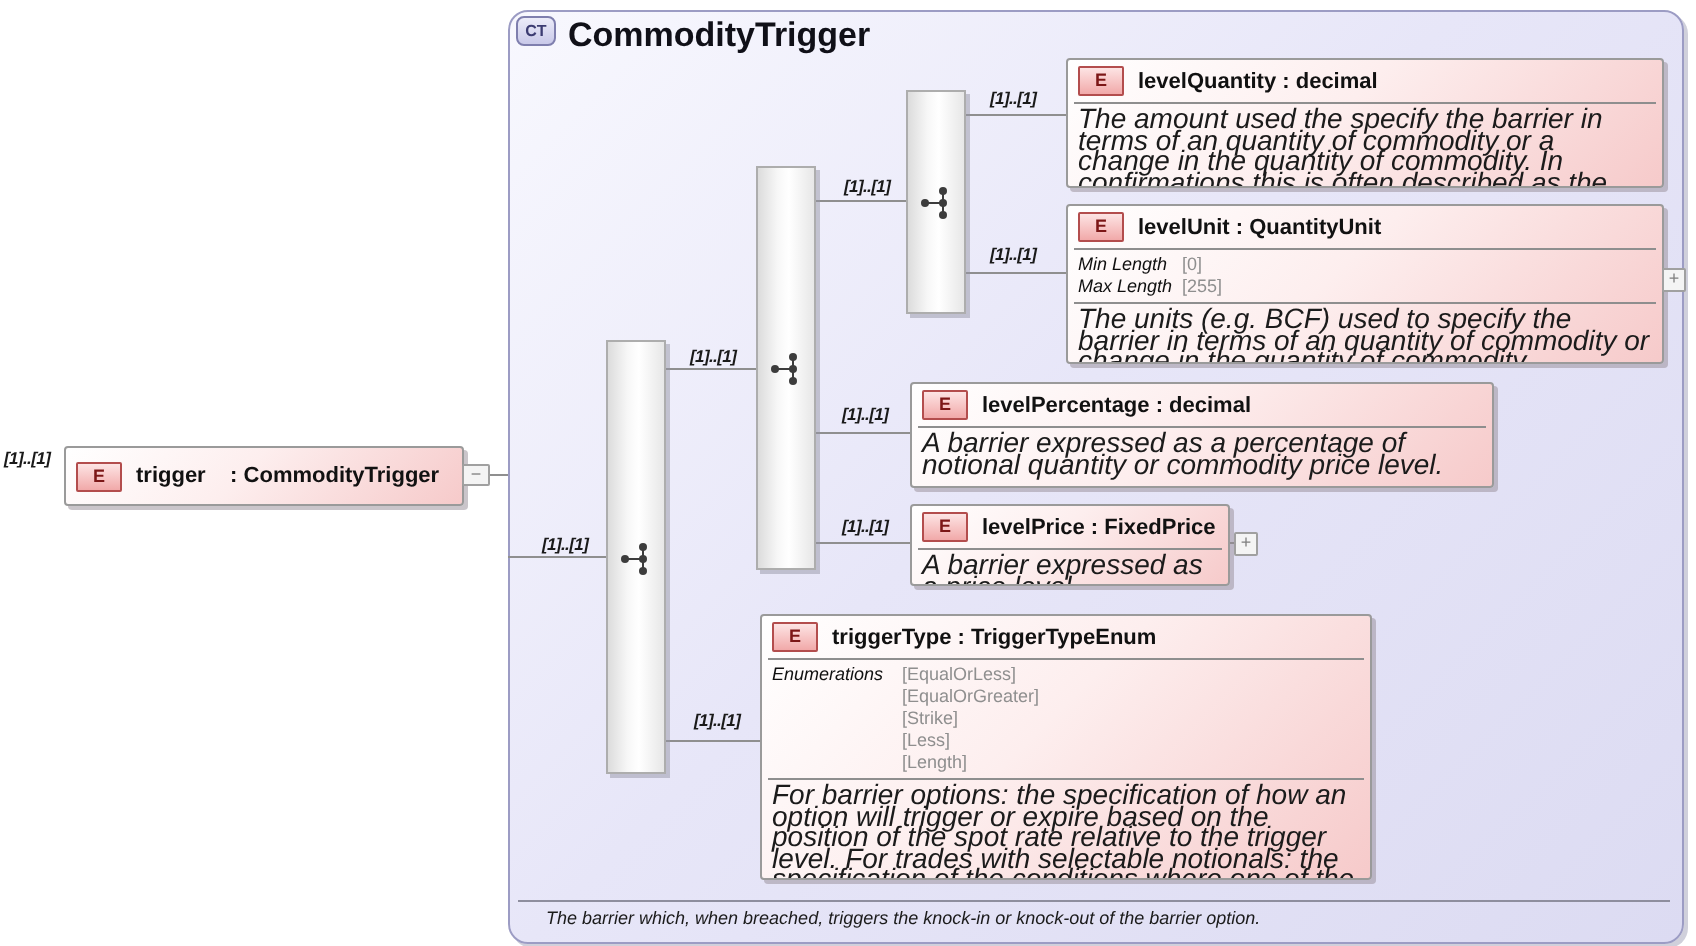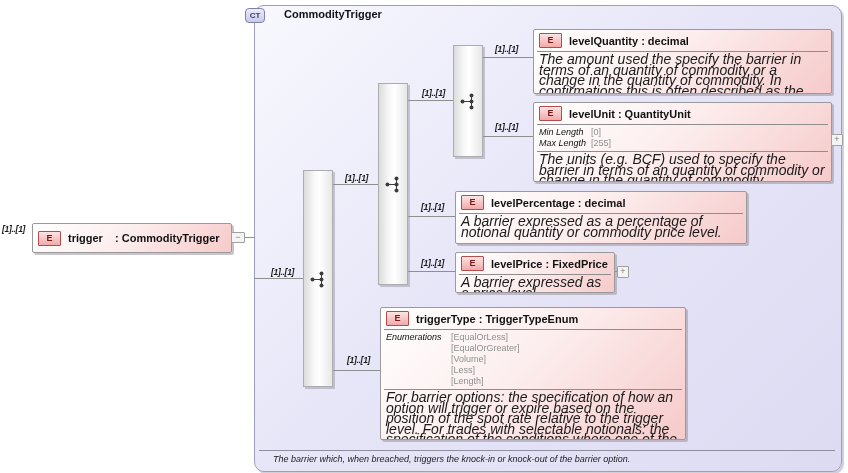--- a/index.html
+++ b/index.html
@@ -9,26 +9,26 @@
     background:#ffffff;
   }
   
   .ct-container{
     position:absolute;left:254px;top:5px;width:586px;height:465px;
     border:1px solid #9c9cc4;border-radius:10px;
     background:linear-gradient(135deg,#f8f8fe 0%,#e7e6f8 45%,#dcdbf2 100%);
     box-shadow:2px 2px 0 rgba(170,170,190,0.55);
   }
   .ct-badge{
-    position:absolute;left:245px;top:8px;width:18px;height:13px;
+    position:absolute;left:258px;top:8px;width:18px;height:13px;
     border:1px solid #7f7fae;border-radius:4px;
     background:linear-gradient(180deg,#ececf9,#c9c9e9);
     color:#3c3c72;font-size:8px;font-weight:bold;line-height:13px;text-align:center;
   }
-  .ct-title{position:absolute;left:284px;top:8px;font-size:11px;font-weight:bold;color:#101018;}
+  .ct-title{position:absolute;left:284px;top:8px;font-size:17px;font-weight:bold;color:#101018;}
   .ct-footer-sep{position:absolute;left:259px;top:450px;width:576px;height:1px;background:#8e8e9e;}
   .ct-footer-doc{
     position:absolute;left:273px;top:454px;width:570px;
     font-size:9px;font-style:italic;color:#1b1b1b;line-height:10.5px;
   }
   
   .ebox{
     position:absolute;border:1px solid #9a9a9a;border-radius:2px;
     background:linear-gradient(135deg,#ffffff 0%,#fdeeee 45%,#f6caca 100%);
     box-shadow:2px 2px 0 rgba(150,140,150,0.5);
@@ -194,21 +194,21 @@
     <div class="title">
       <span class="e-badge">E</span>
       <span class="el-label">triggerType : TriggerTypeEnum</span>
     </div>
     <div class="facets enums">
       <div class="facet-row">
         <span class="facet-label">Enumerations</span>
         <div class="enum-list">
           <div>[EqualOrLess]</div>
           <div>[EqualOrGreater]</div>
-          <div>[Volume]</div>
+          <div>[Strike]</div>
           <div>[Less]</div>
           <div>[Length]</div>
         </div>
       </div>
     </div>
     <div class="doc">For barrier options: the specification of how an option will trigger or expire based on the position of the spot rate relative to the trigger level. For trades with selectable notionals: the specification of the conditions where one of the alternative notional values would apply.</div>
   </div>
 
 </div>
 

